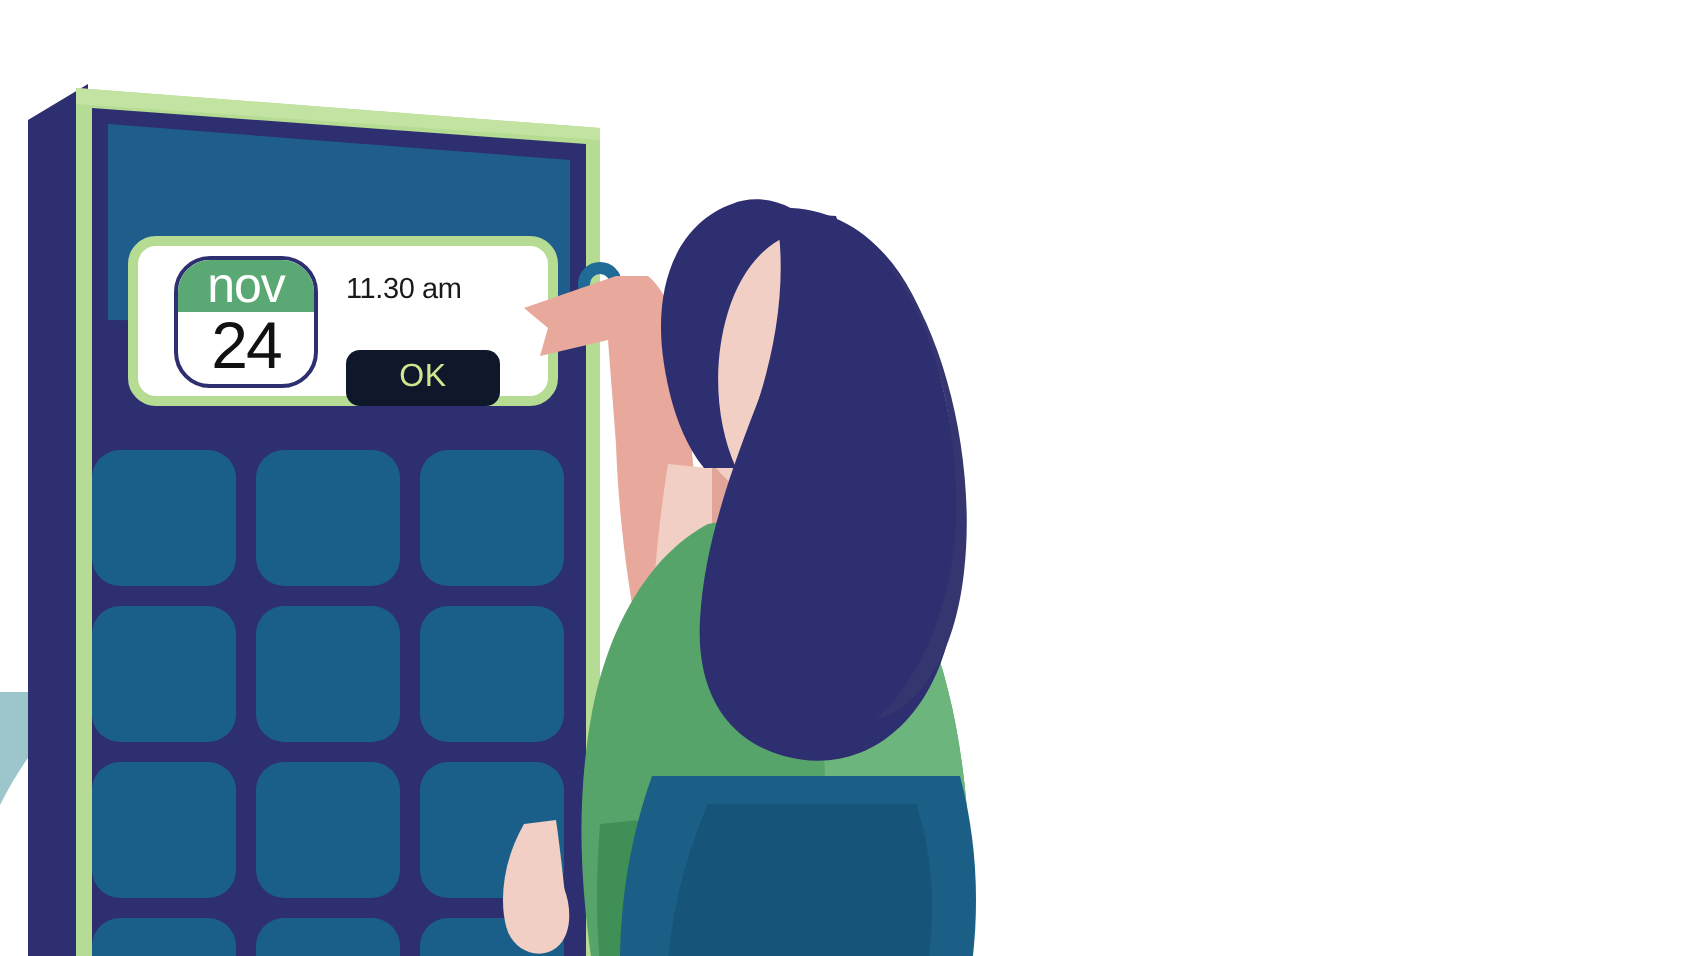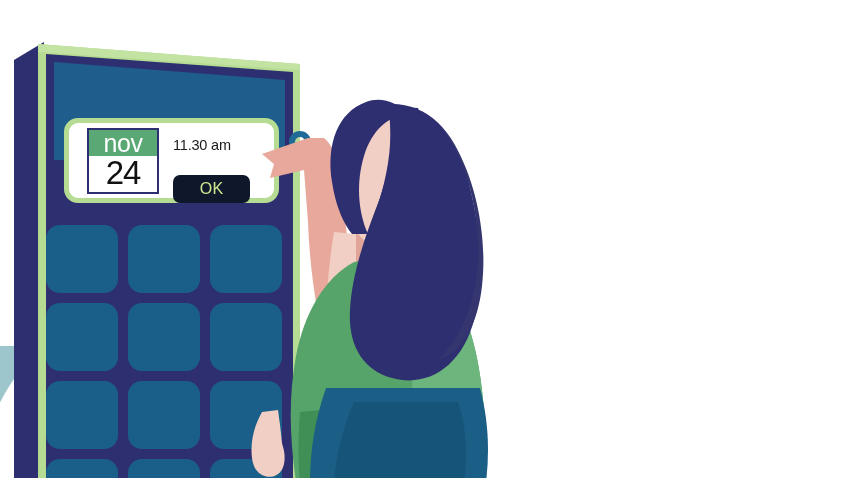--- a/index.html
+++ b/index.html
@@ -55,21 +55,21 @@
     align-items: center;
     padding-left: 18px;
     gap: 14px;
     z-index: 6;
   }
 
   .calendar-widget {
     width: 68px;
     height: 62px;
     border: 2px solid #2e2f70;
-    border-radius: 0;
+    border-radius: 18px;
     background: #ffffff;
     overflow: hidden;
     display: flex;
     flex-direction: column;
     flex: 0 0 auto;
   }
   .calendar-month {
     background: #5aa874;
     color: #ffffff;
     font-size: 25px;

